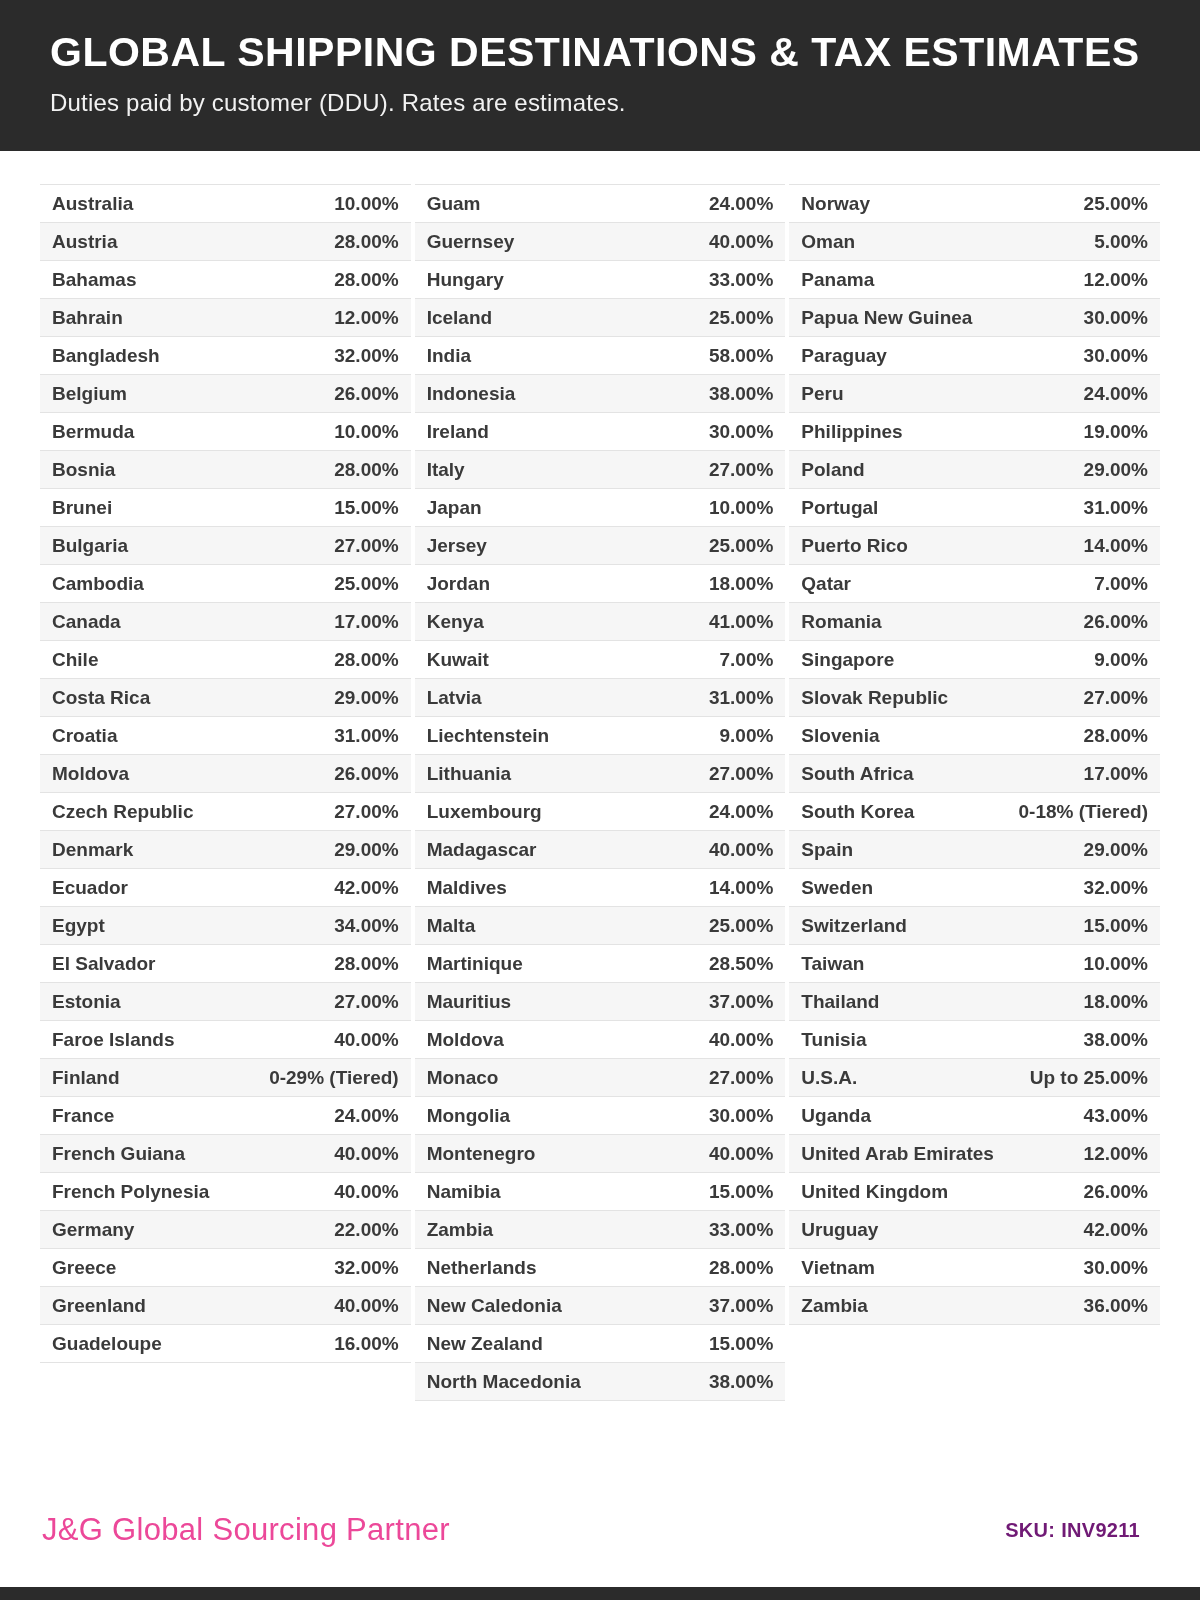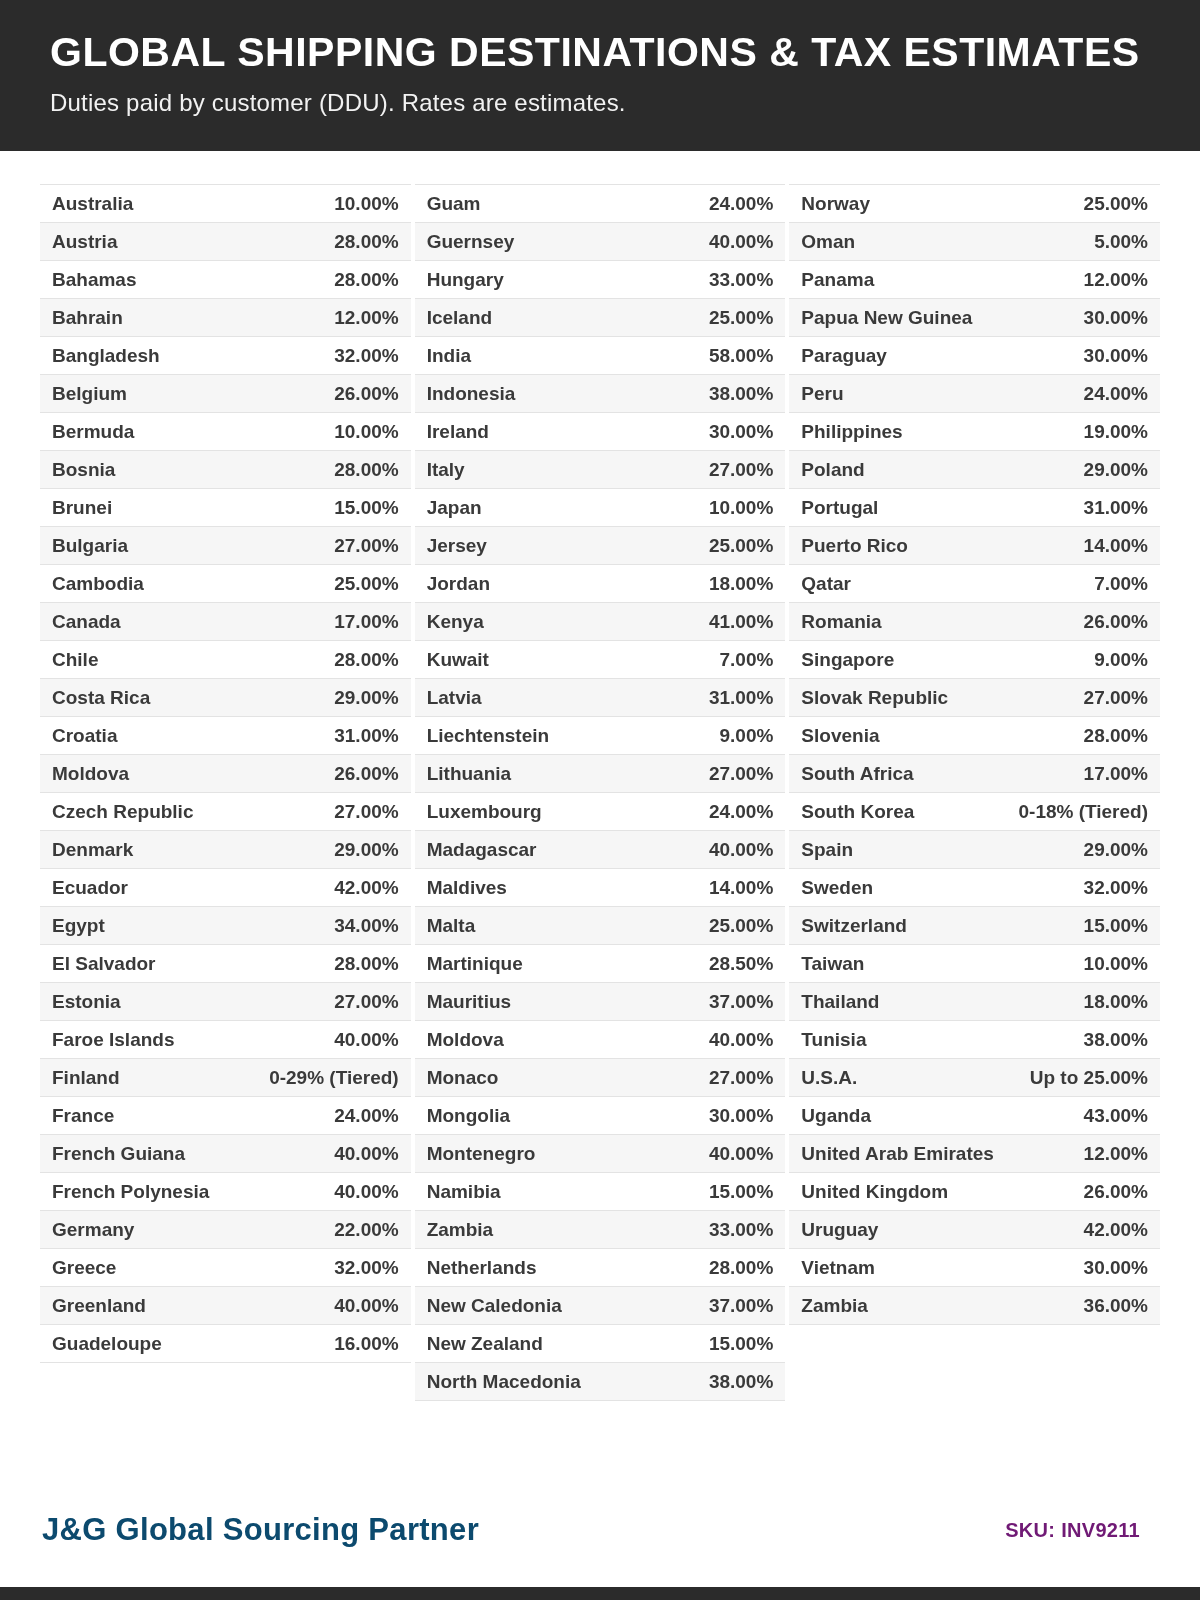--- a/index.html
+++ b/index.html
@@ -68,22 +68,22 @@
     position: absolute;
     left: 42px;
     right: 60px;
     bottom: 52px;
     display: flex;
     justify-content: space-between;
     align-items: center;
   }
   .footer .brand {
     font-size: 31px;
-    font-weight: bold;
-    color: #0c4a6e;
+    font-weight: normal;
+    color: #ec4899;
     letter-spacing: 0.3px;
   }
   .footer .sku {
     font-size: 20px;
     font-weight: bold;
     color: #701a75;
     letter-spacing: 0.3px;
   }
   .bottom-bar {
     position: absolute;

